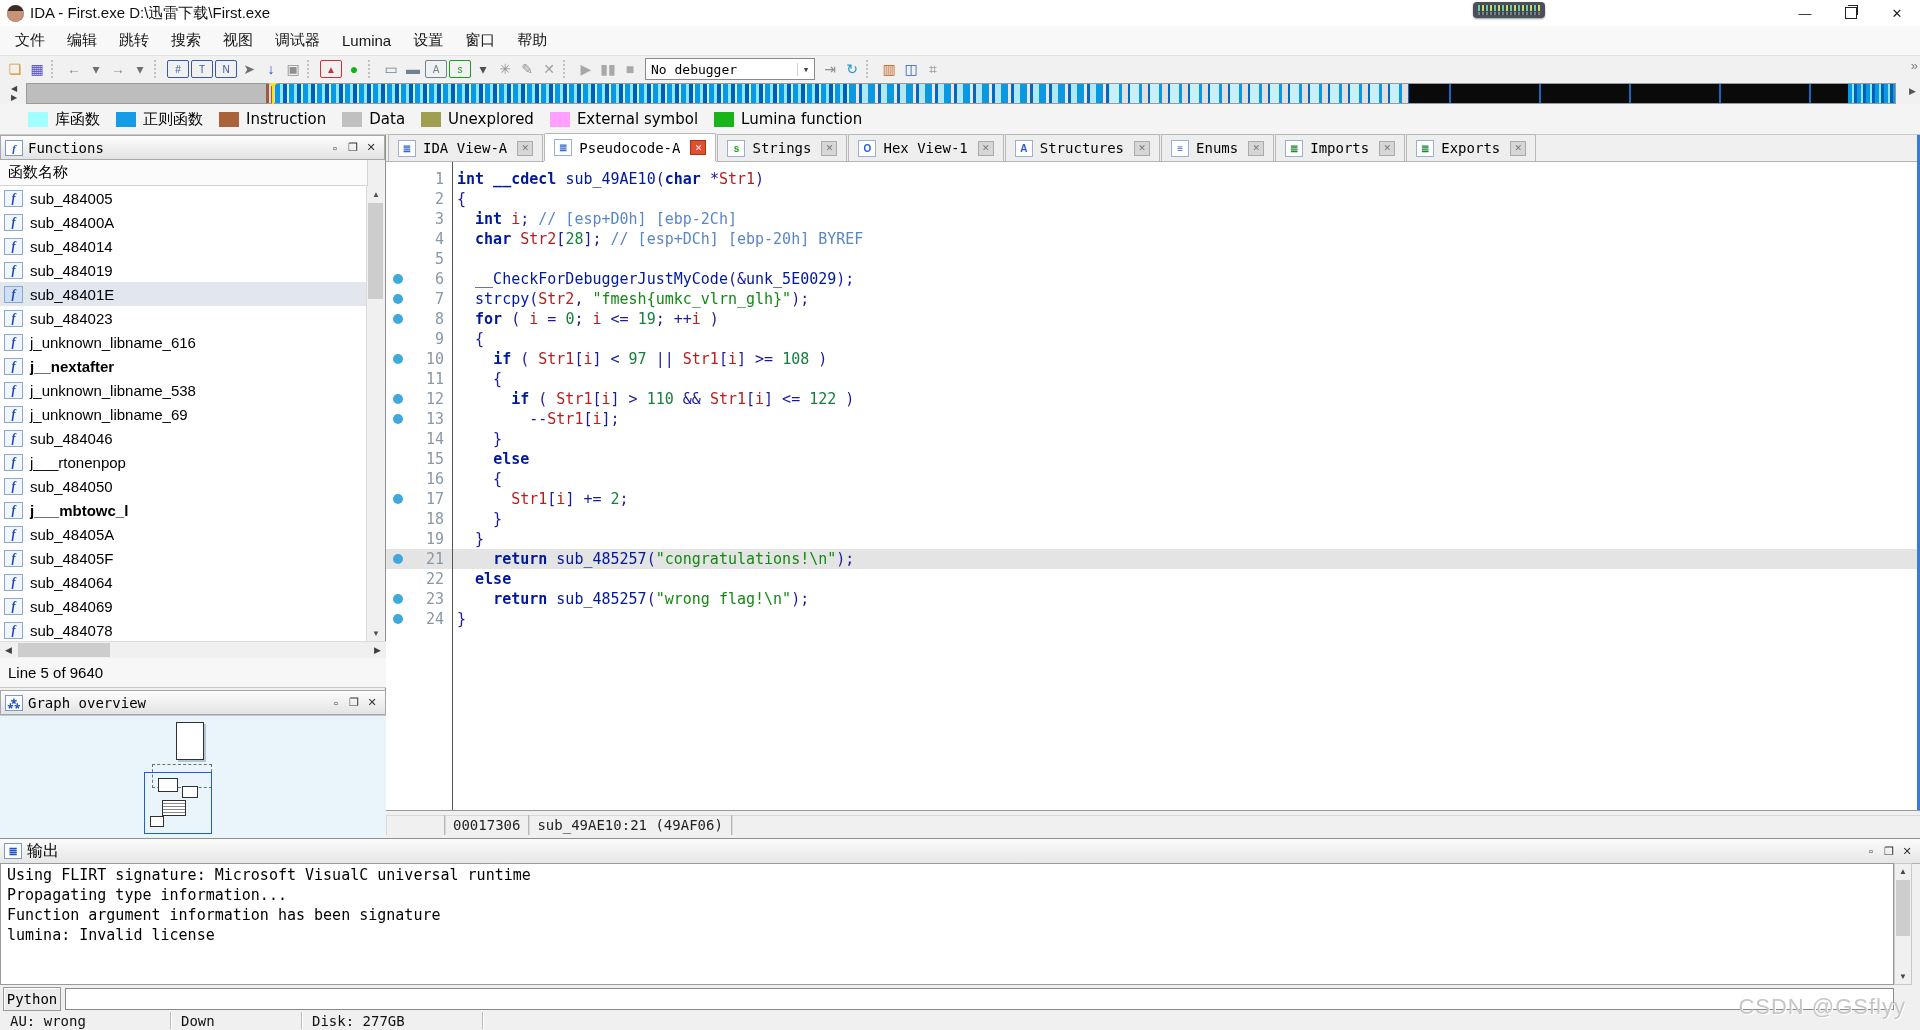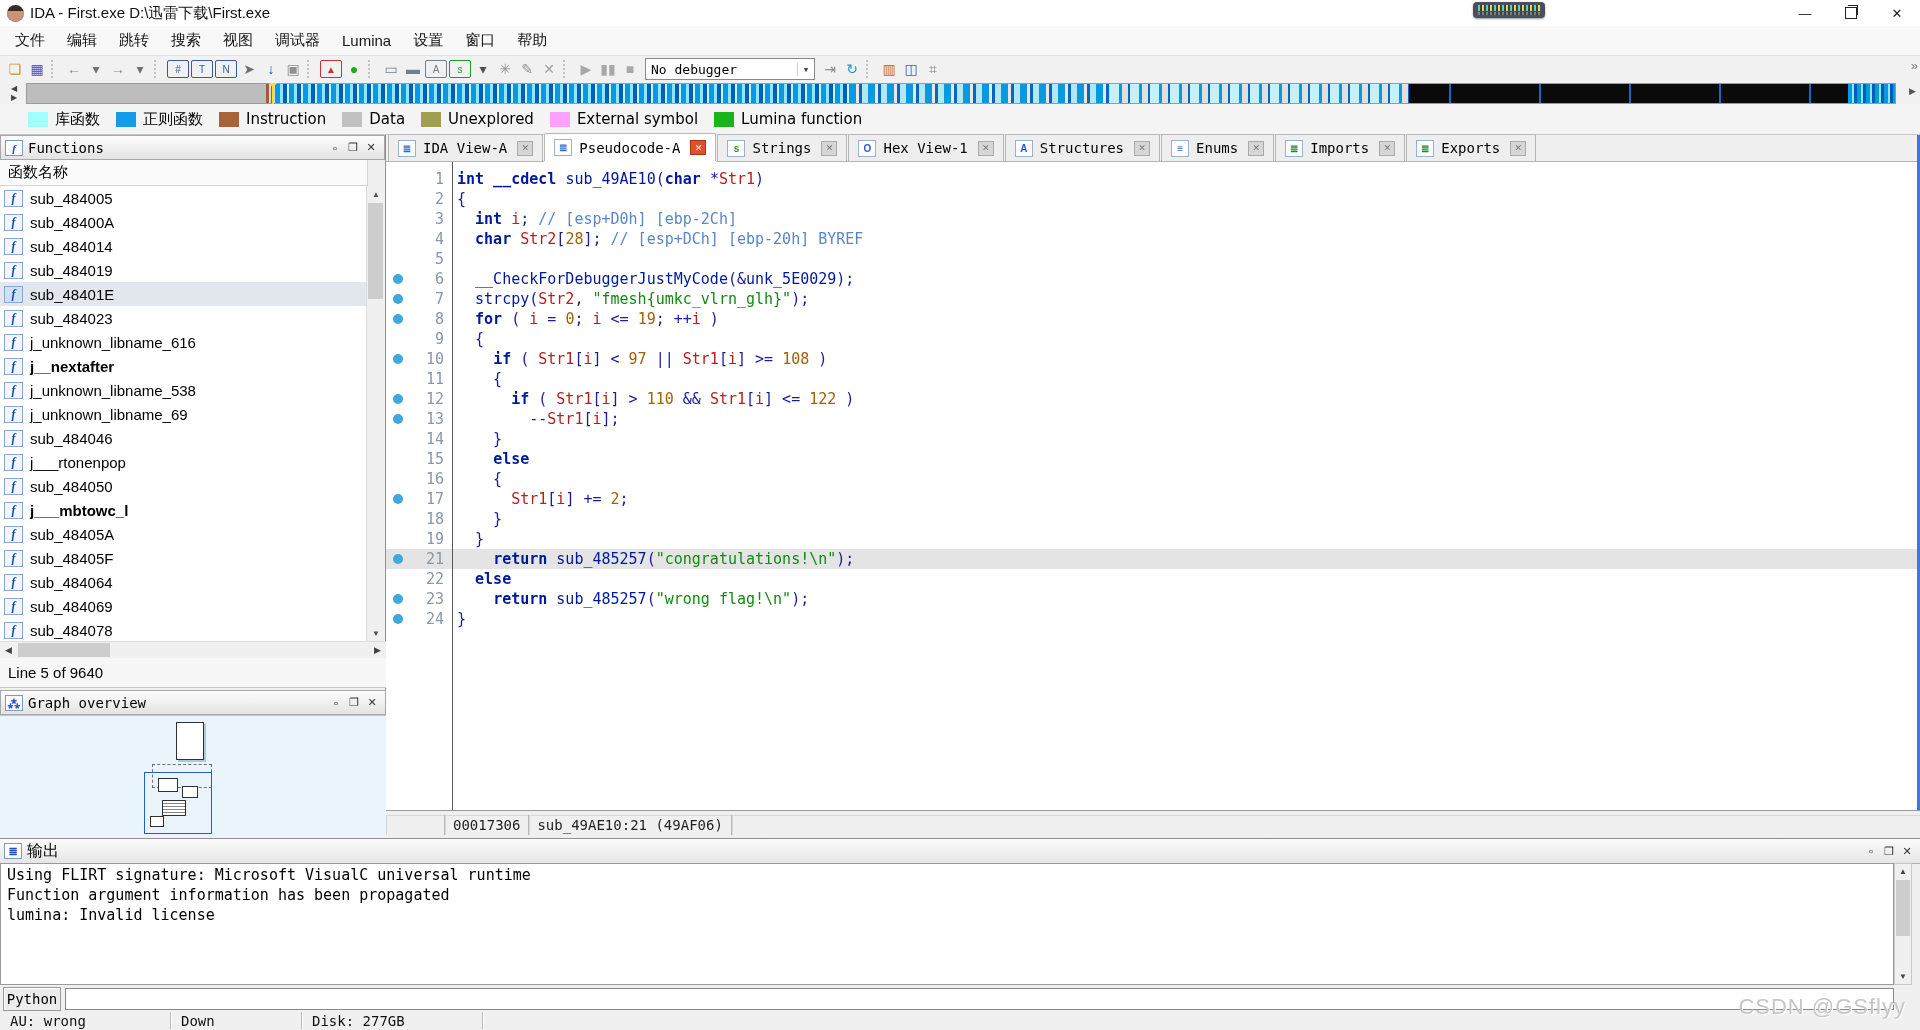--- a/index.html
+++ b/index.html
@@ -102,21 +102,21 @@
   #codedivider{position:absolute;left:66px;top:0;width:1px;height:648px;background:#555;}
   #bluedge{position:absolute;right:0;top:0;width:3px;height:675px;background:#3b7bd8;}
   .crow{position:relative;height:20px;white-space:pre;font-family:"DejaVu Sans Mono",monospace;font-size:15px;line-height:20px;}
   .crow.hl{background:#e4e4e4;}
   .cdot{position:absolute;left:7px;top:5px;width:10px;height:10px;border-radius:50%;background:#3fa8dc;}
   .cnum{position:absolute;left:0;top:0;width:58px;text-align:right;color:#8a97a5;}
   .ctext{position:absolute;left:71px;top:0;}
   .kw{color:#00189c;font-weight:bold;}
   .fn{color:#00189c;}
   .vr{color:#b91c1c;}
-  .nm{color:#a16207;}
+  .nm{color:#15803d;}
   .st{color:#128a12;}
   .cm{color:#5a86c8;}
   .pl{color:#1a1a9e;}
   #codestatus{position:absolute;left:0;top:675px;width:1534px;height:28px;background:#f0f0f0;border-top:1px solid #9a9a9a;
               display:flex;align-items:center;font-family:"DejaVu Sans Mono",monospace;font-size:14px;color:#222;}
   .cscell{height:20px;display:flex;align-items:center;padding:0 8px;border-right:1px solid #b8b8b8;box-shadow:inset 1px 1px 0 #d8d8d8;}
   
   #outputpanel{left:0;top:838px;width:1920px;height:173px;background:#f0f0f0;border-top:1px solid #909090;box-sizing:border-box;}
   #outhead{height:24px;background:linear-gradient(#fbfbfb,#e6e6e6);border-bottom:1px solid #b0b0b0;display:flex;align-items:center;padding:0 4px;}
   #outlog{position:absolute;left:0;top:24px;width:1894px;height:122px;background:#fff;border:1px solid #9a9a9a;box-sizing:border-box;
@@ -449,21 +449,22 @@
   <div id="outhead">
     <span class="picon" style="font-style:normal;">≣</span>
     <span class="ptitle">输出</span>
     <span style="flex:1;"></span>
     <span class="pbtn">▫</span>
     <span class="pbtn">❐</span>
     <span class="pbtn">✕</span>
   </div>
   <div id="outlog">
       <div>Using FLIRT signature: Microsoft VisualC universal runtime</div>
-      <div>Function argument information has been propagated</div>
+      <div>Propagating type information...</div>
+      <div>Function argument information has been signature</div>
       <div>lumina: Invalid license</div>
     </div>
   <div id="outscroll">
     <div class="sarr">▲</div>
     <div id="outthumb"></div>
     <div id="outdown">▼</div>
   </div>
   <div id="pythonrow">
     <div id="pybtn">Python</div>
     <input id="pyinput" value="" style="">

